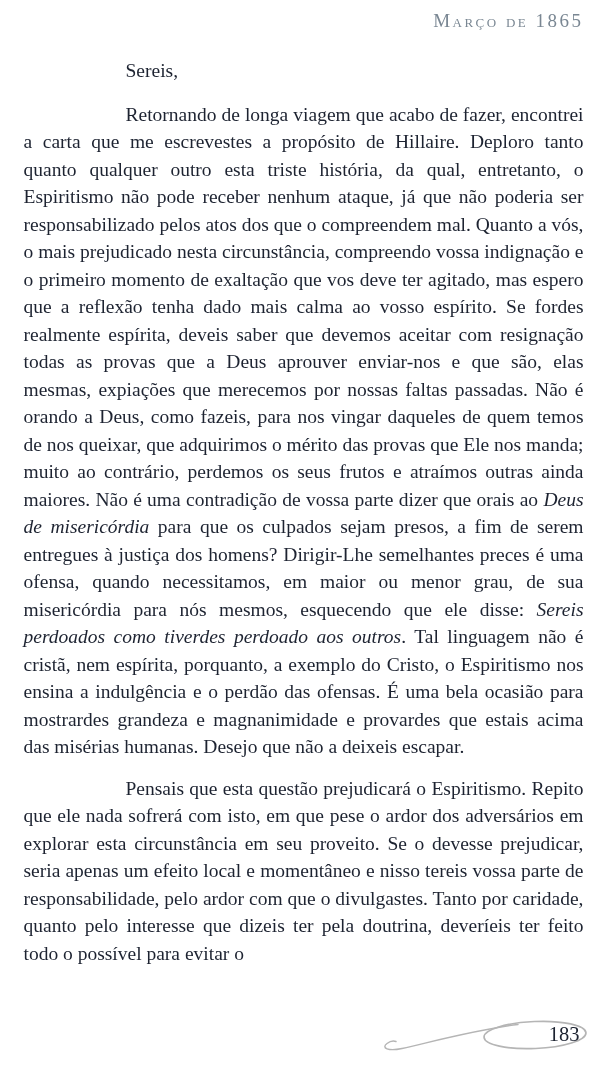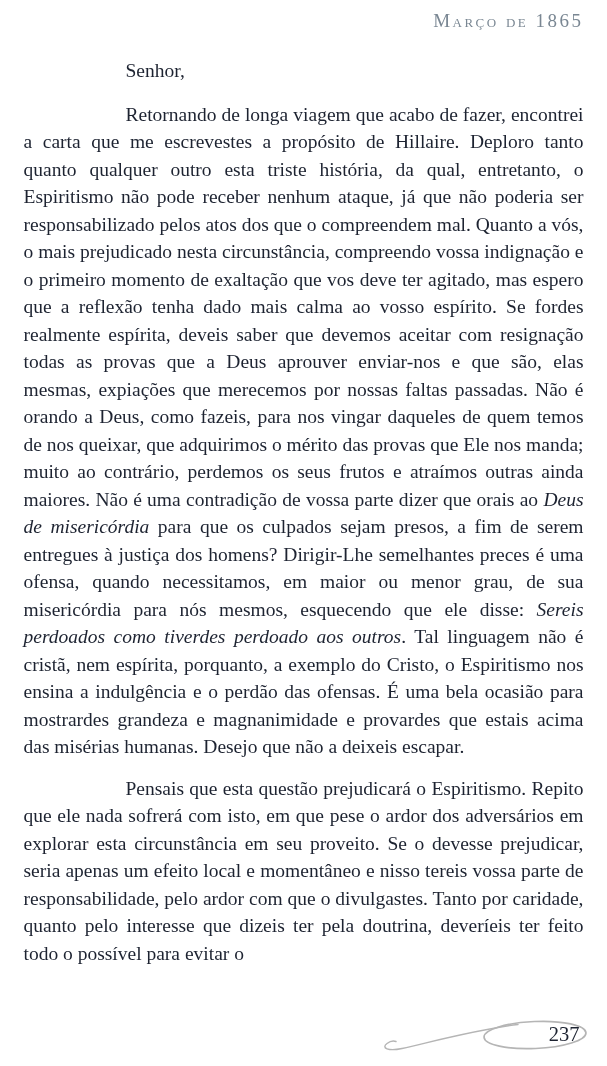--- a/index.html
+++ b/index.html
@@ -68,28 +68,28 @@
 </head>
 <body>
 
 <div class="page">
 
   <div class="running-header">
     <span>Março de 1865</span>
   </div>
 
   <div class="letter-body">
-    <p class="salutation">Senhor,</p>
+    <p class="salutation">Sereis,</p>
     <div class="paragraphs">
         <p><span>Retornando de longa viagem que acabo de fazer, encontrei a carta que me escrevestes a propósito de Hillaire. Deploro tanto quanto qualquer outro esta triste história, da qual, entretanto, o Espiritismo não pode receber nenhum ataque, já que não poderia ser responsabilizado pelos atos dos que o compreendem mal. Quanto a vós, o mais prejudicado nesta circunstância, compreendo vossa indignação e o primeiro momento de exaltação que vos deve ter agitado, mas espero que a reflexão tenha dado mais calma ao vosso espírito. Se fordes realmente espírita, deveis saber que devemos aceitar com resignação todas as provas que a Deus aprouver enviar-nos e que são, elas mesmas, expiações que merecemos por nossas faltas passadas. Não é orando a Deus, como fazeis, para nos vingar daqueles de quem temos de nos queixar, que adquirimos o mérito das provas que Ele nos manda; muito ao contrário, perdemos os seus frutos e atraímos outras ainda maiores. Não é uma contradição de vossa parte dizer que orais ao </span><em>Deus de misericórdia</em><span> para que os culpados sejam presos, a fim de serem entregues à justiça dos homens? Dirigir-Lhe semelhantes preces é uma ofensa, quando necessitamos, em maior ou menor grau, de sua misericórdia para nós mesmos, esquecendo que ele disse: </span><em>Sereis perdoados como tiverdes perdoado aos outros</em><span>. Tal linguagem não é cristã, nem espírita, porquanto, a exemplo do Cristo, o Espiritismo nos ensina a indulgência e o perdão das ofensas. É uma bela ocasião para mostrardes grandeza e magnanimidade e provardes que estais acima das misérias humanas. Desejo que não a deixeis escapar.</span></p>
         <p><span>Pensais que esta questão prejudicará o Espiritismo. Repito que ele nada sofrerá com isto, em que pese o ardor dos adversários em explorar esta circunstância em seu proveito. Se o devesse prejudicar, seria apenas um efeito local e momentâneo e nisso tereis vossa parte de responsabilidade, pelo ardor com que o divulgastes. Tanto por caridade, quanto pelo interesse que dizeis ter pela doutrina, deveríeis ter feito todo o possível para evitar o</span></p>
       </div>
   </div>
 
   <div class="page-footer">
     <svg width="212" height="50" viewBox="0 0 212 50" fill="none" xmlns="http://www.w3.org/2000/svg">
       <ellipse cx="157" cy="27" rx="51" ry="13.5" transform="rotate(-2.5 157 27)" stroke="var(--flourish-color)" stroke-width="1.7" fill="none"></ellipse>
       <path d="M 140 16.5 C 105 20.5 65 31 24 40.5 C 10 43.5 3 40 9 35.5 C 12 33.2 15 32.5 18 33.5" stroke="var(--flourish-color)" stroke-width="1.4" fill="none" stroke-linecap="round"></path>
     </svg>
-    <span class="page-number">237</span>
+    <span class="page-number">183</span>
   </div>
 
 </div>
 
 </body></html>

